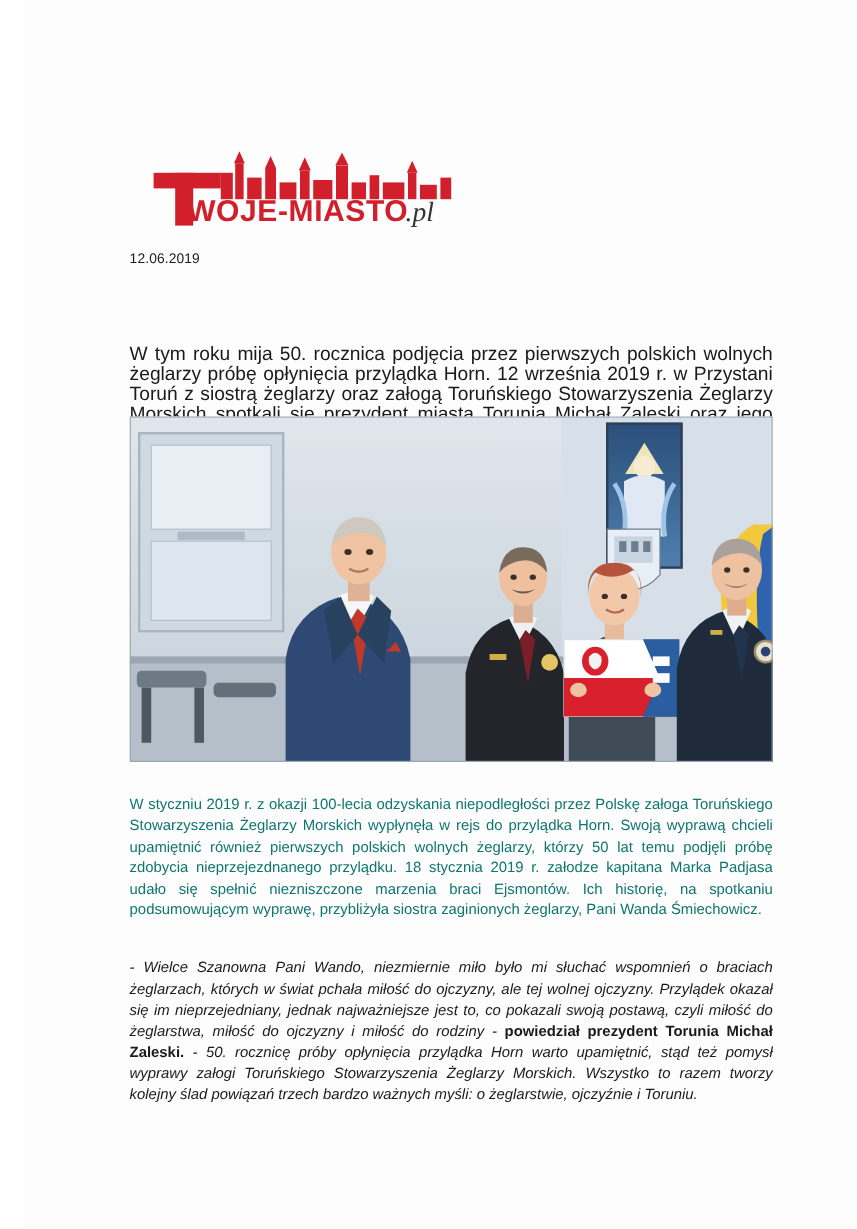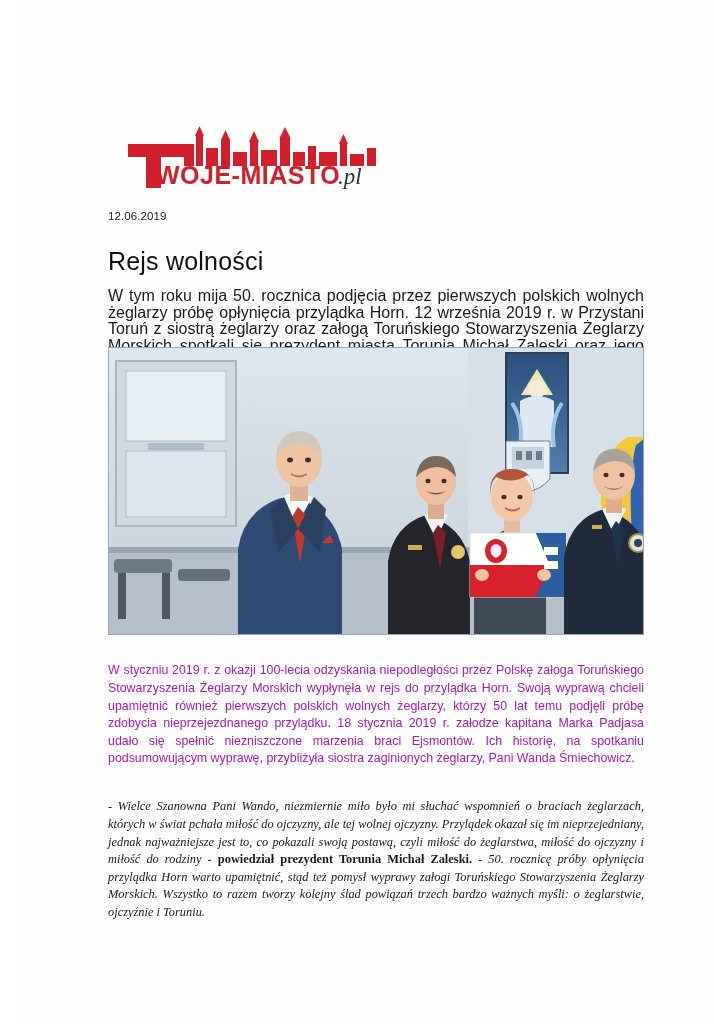--- a/index.html
+++ b/index.html
@@ -82,35 +82,34 @@
 
   
   .body-para {
     position: absolute;
     left: 88px;
     top: 650px;
     width: 536px;
     font-size: 12.4px;
     line-height: 17.6px;
     text-align: justify;
-    color: #a21caf;
+    color: #0f766e;
   }
 
   
   .quote-para {
     position: absolute;
     left: 88px;
     top: 786px;
     width: 536px;
     font-size: 12.4px;
     line-height: 17.6px;
     text-align: justify;
     font-style: italic;
     color: #1a1a1a;
-    font-family: Liberation Serif, serif;
   }
   .quote-para b {
     font-weight: bold;
     font-style: normal;
   }
 </style>
 </head>
 <body>
 
 <div class="page">
@@ -145,21 +144,20 @@
         <rect x="20" y="22" width="15" height="44"></rect>
       </g>
 
       <text x="30" y="62" font-family="Liberation Sans, sans-serif" font-size="25" font-weight="bold" fill="#d1202b" letter-spacing="0.5">WOJE-MIASTO</text>
       <text x="212" y="62" font-family="Liberation Serif, serif" font-size="23" font-style="italic" fill="#333333">.pl</text>
     </svg>
   </div>
 
   <div class="date">12.06.2019</div>
 
-  <h1 class="headline">Rejs wolności</h1>
 
   <p class="lead">W tym roku mija 50. rocznica podjęcia przez pierwszych polskich wolnych żeglarzy próbę opłynięcia przylądka Horn. 12 września 2019 r. w Przystani Toruń z siostrą żeglarzy oraz załogą Toruńskiego Stowarzyszenia Żeglarzy Morskich spotkali się prezydent miasta Torunia Michał Zaleski oraz jego zastępca Zbigniew Fiderewicz.</p>
 
   <div class="photo">
     <svg width="536" height="288" viewBox="0 0 536 288" xmlns="http://www.w3.org/2000/svg">
       <defs>
         <linearGradient id="wallg" x1="0" y1="0" x2="0" y2="1">
           <stop offset="0" stop-color="#dfe6ec"></stop>
           <stop offset="1" stop-color="#c5cfd8"></stop>
         </linearGradient>

